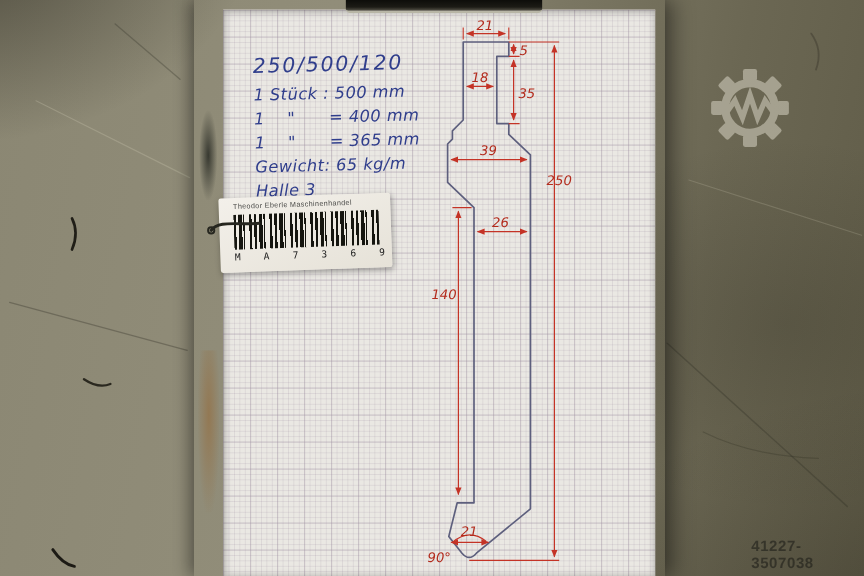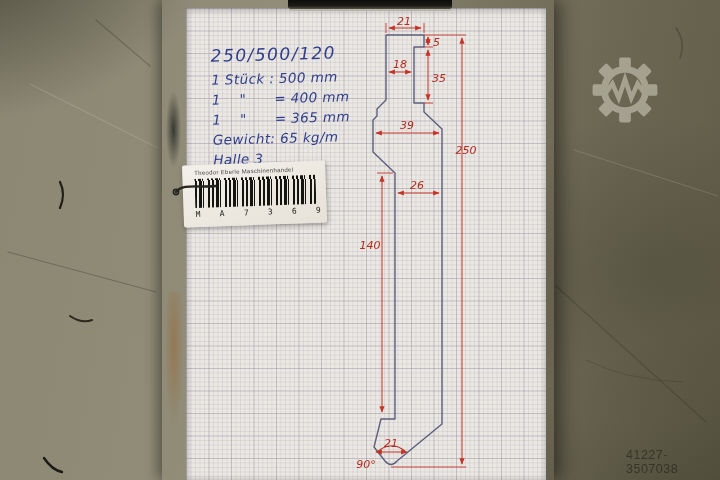--- a/index.html
+++ b/index.html
@@ -58,21 +58,21 @@
   .sticker-code{font-family:"DejaVu Sans Mono",monospace;font-size:8px;color:#222;
     padding:2px 10px 0 12px;white-space:pre;}
 
   .wire{position:absolute;left:170px;top:176px;}
 
   .drawing{position:absolute;inset:0;pointer-events:none;}
   .dim-label{fill:#b32b1d;font-family:"DejaVu Sans",sans-serif;font-style:italic;font-size:11px;}
 
   .wm-logo{position:absolute;left:589px;top:53px;opacity:.45;}
   .wm-id{position:absolute;left:626px;top:448px;font-size:12.5px;color:rgba(28,28,22,.58);
-    letter-spacing:.5px;font-family:"Liberation Sans",sans-serif;}
+    letter-spacing:.5px;font-family:"Liberation Sans",sans-serif;font-weight:bold;}
 </style>
 </head>
 <body>
 
 <div class="floor"></div>
 
 <svg class="scratches" width="720" height="480">
   <g fill="none" stroke-linecap="round">
     <path d="M60,182 q6,12 0,26" stroke="#201e17" stroke-width="2.2"></path>
     <path d="M70,316 q12,8 22,4" stroke="#2a281f" stroke-width="2"></path>

